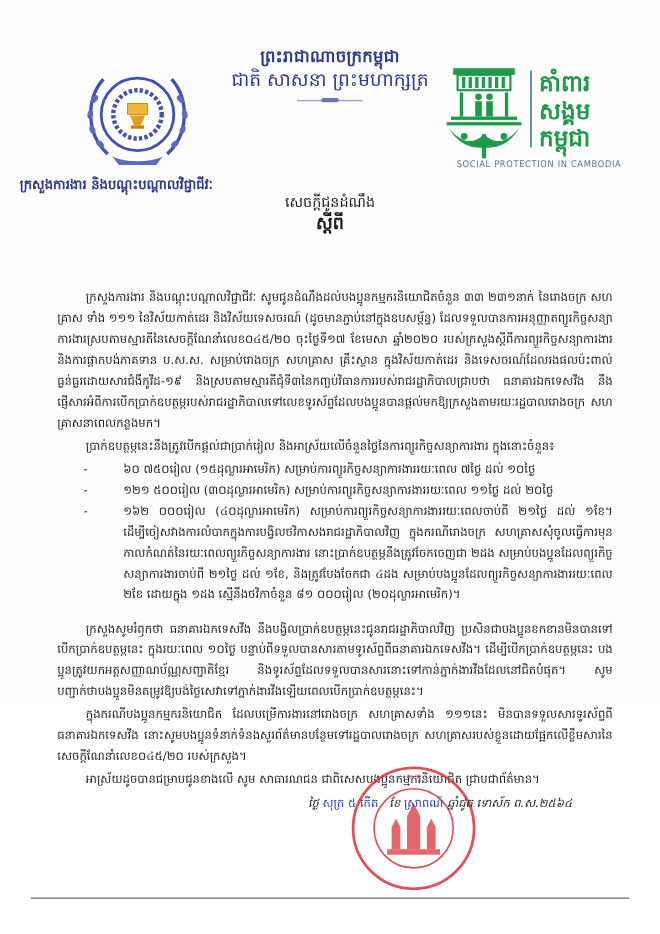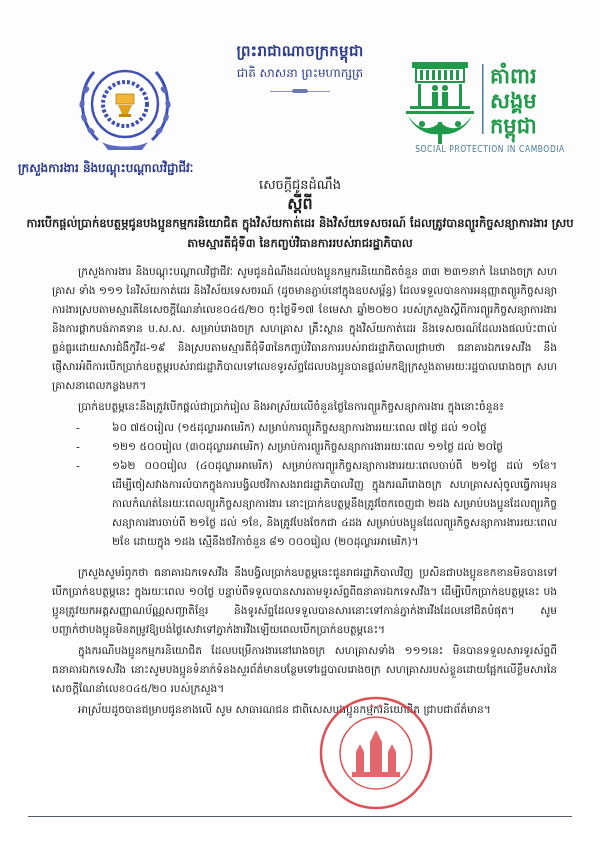--- a/index.html
+++ b/index.html
@@ -5,21 +5,21 @@
     * { box-sizing: border-box; margin: 0; padding: 0; }
     html, body { width: 600px; height: 849px; background: #ffffff; overflow: hidden; }
     body { position: relative; font-family: "DejaVu Sans", sans-serif; color: #1a1a1a; }
 
     .page { position: absolute; left: 0; top: 0; width: 600px; height: 638px; background: #fdfdfd; }
 
     
     .ministry-logo { position: absolute; left: 72px; top: 52px; width: 106px; height: 106px; }
     .kingdom { position: absolute; left: 190px; top: 40px; width: 220px; text-align: center; color: #2b3a8f; }
     .kingdom .k1 { font-size: 15px; font-weight: bold; letter-spacing: 0.3px; line-height: 22px; }
-    .kingdom .k2 { font-size: 12px; line-height: 22px; }
+    .kingdom .k2 { font-size: 17px; line-height: 22px; }
     .kingdom .orn { margin: 4px auto 0; width: 60px; height: 6px; position: relative; }
     .kingdom .orn::before { content: ""; position: absolute; left: 0; right: 0; top: 3px; border-top: 1px solid #8a93c6; }
     .kingdom .orn::after { content: ""; position: absolute; left: 22px; width: 16px; top: 1px; height: 4px; background: #6b76b5; border-radius: 2px; }
 
     .sp-logo { position: absolute; left: 402px; top: 58px; width: 170px; height: 105px; }
     .sp-caption { position: absolute; left: 405px; top: 144px; width: 170px; font-family: "DejaVu Sans Condensed", "DejaVu Sans", sans-serif; font-size: 8.4px; letter-spacing: 0.6px; color: #4a7a9c; text-align: center; }
 
     .ministry-name { position: absolute; left: 18px; top: 160px; font-size: 12px; font-weight: bold; color: #2b3a8f; }
 
     
@@ -113,21 +113,20 @@
       <text x="88" y="75">កម្ពុជា</text>
     </g>
   </svg>
   <div class="sp-caption">SOCIAL PROTECTION IN CAMBODIA</div>
 
   <div class="ministry-name">ក្រសួងការងារ និងបណ្តុះបណ្តាលវិជ្ជាជីវៈ</div>
 
   <div class="title-block">
     <div class="t1">សេចក្តីជូនដំណឹង</div>
     <div class="t2">ស្តីពី</div>
-    <div class="t3">ការបើកផ្តល់ប្រាក់ឧបត្ថម្ភជូនបងប្អូនកម្មករនិយោជិត ក្នុងវិស័យកាត់ដេរ និងវិស័យទេសចរណ៍ ដែលត្រូវបានព្យួរកិច្ចសន្យាការងារ ស្របតាមស្មារតីជុំទី៣ នៃកញ្ចប់វិធានការរបស់រាជរដ្ឋាភិបាល</div>
   </div>
 
   <div class="body-text">
     <p>ក្រសួងការងារ និងបណ្តុះបណ្តាលវិជ្ជាជីវៈ សូមជូនដំណឹងដល់បងប្អូនកម្មករនិយោជិតចំនួន ៣៣ ២៣១នាក់ នៃរោងចក្រ សហគ្រាស ទាំង ១១១ នៃវិស័យកាត់ដេរ និងវិស័យទេសចរណ៍ (ដូចមានភ្ជាប់នៅក្នុងឧបសម្ព័ន្ធ) ដែលទទួលបានការអនុញ្ញាតព្យួរកិច្ចសន្យាការងារស្របតាមស្មារតីនៃសេចក្តីណែនាំលេខ០៤៥/២០ ចុះថ្ងៃទី១៧ ខែមេសា ឆ្នាំ២០២០ របស់ក្រសួងស្តីពីការព្យួរកិច្ចសន្យាការងារ និងការផ្តាកបង់ភាគទាន ប.ស.ស. សម្រាប់រោងចក្រ សហគ្រាស គ្រឹះស្ថាន ក្នុងវិស័យកាត់ដេរ និងទេសចរណ៍ដែលរងផលប៉ះពាល់ធ្ងន់ធ្ងរដោយសារជំងឺកូវីដ-១៩ និងស្របតាមស្មារតីជុំទី៣នៃកញ្ចប់វិធានការរបស់រាជរដ្ឋាភិបាលជ្រាបថា ធនាគារឯកទេសវីង នឹងផ្ញើសារអំពីការបើកប្រាក់ឧបត្ថម្ភរបស់រាជរដ្ឋាភិបាលទៅលេខទូរស័ព្ទដែលបងប្អូនបានផ្តល់មកឱ្យក្រសួងតាមរយៈរដ្ឋបាលរោងចក្រ សហគ្រាសនាពេលកន្លងមក។</p>
     <p>ប្រាក់ឧបត្ថម្ភនេះនឹងត្រូវបើកផ្តល់ជាប្រាក់រៀល និងអាស្រ័យលើចំនួនថ្ងៃនៃការព្យួរកិច្ចសន្យាការងារ ក្នុងនោះចំនួន៖</p>
     <ul>
       <li>៦០ ៧៥០រៀល (១៥ដុល្លារអាមេរិក) សម្រាប់ការព្យួរកិច្ចសន្យាការងាររយៈពេល ៧ថ្ងៃ ដល់ ១០ថ្ងៃ</li>
       <li>១២១ ៥០០រៀល (៣០ដុល្លារអាមេរិក) សម្រាប់ការព្យួរកិច្ចសន្យាការងាររយៈពេល ១១ថ្ងៃ ដល់ ២០ថ្ងៃ</li>
       <li>១៦២ ០០០រៀល (៤០ដុល្លារអាមេរិក) សម្រាប់ការព្យួរកិច្ចសន្យាការងាររយៈពេលចាប់ពី ២១ថ្ងៃ ដល់ ១ខែ។ ដើម្បីចៀសវាងការលំបាកក្នុងការបង្វិលថវិកាសងរាជរដ្ឋាភិបាលវិញ ក្នុងករណីរោងចក្រ សហគ្រាសសុំចូលធ្វើការមុនកាលកំណត់នៃរយៈពេលព្យួរកិច្ចសន្យាការងារ នោះប្រាក់ឧបត្ថម្ភនឹងត្រូវចែកចេញជា ២ដង សម្រាប់បងប្អូនដែលព្យួរកិច្ចសន្យាការងារចាប់ពី ២១ថ្ងៃ ដល់ ១ខែ, និងត្រូវបែងចែកជា ៤ដង សម្រាប់បងប្អូនដែលព្យួរកិច្ចសន្យាការងាររយៈពេល ២ខែ ដោយក្នុង ១ដង ស្មើនឹងថវិកាចំនួន ៨១ ០០០រៀល (២០ដុល្លារអាមេរិក)។</li>
     </ul>
@@ -144,16 +143,24 @@
     <g fill="#d9333a" opacity="0.75">
       <path d="M38 78 L38 58 L42 50 L46 58 L46 78 Z"></path>
       <path d="M52 78 L52 48 L58 36 L64 48 L64 78 Z"></path>
       <path d="M70 78 L70 58 L74 50 L78 58 L78 78 Z"></path>
       <rect x="34" y="78" width="48" height="5"></rect>
       <text x="58" y="14" font-size="7" text-anchor="middle" font-family="DejaVu Sans, sans-serif">★ ★</text>
     </g>
   </svg>
 
   <div class="date-block">
+    <div>
+      <span>ថ្ងៃ</span>
+      <span class="handwriting">សុក្រ ៥ កើត</span>
+      &nbsp;
+      <span>ខែ</span>
+      <span class="handwriting">ស្រាពណ៍</span>
+      <span>ឆ្នាំជូត ទោស័ក ព.ស.២៥៦៤</span>
+    </div>
   </div>
 
   <div class="footer-line"></div>
 </div>
 
 </body></html>

